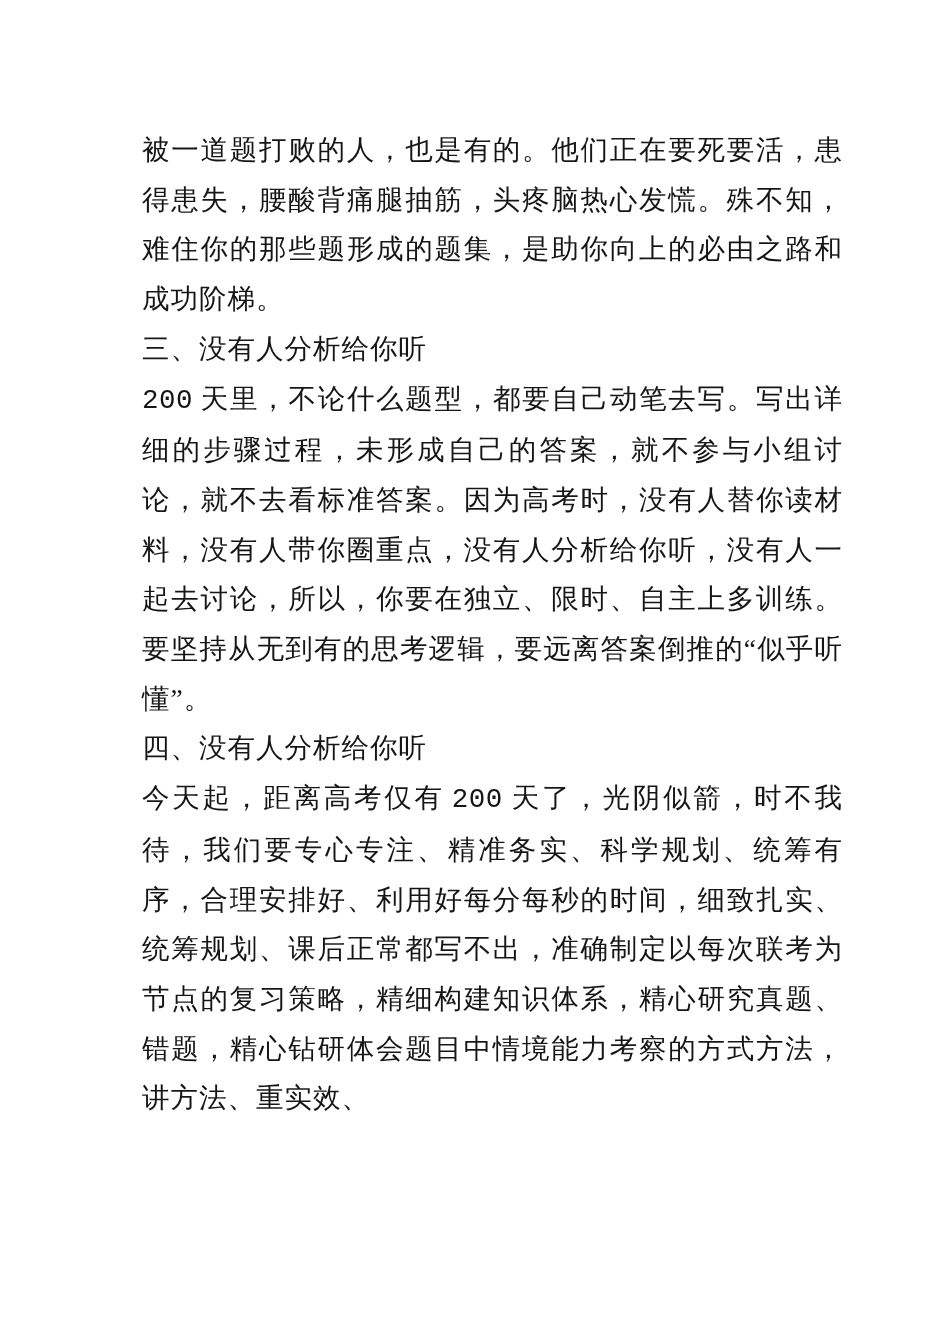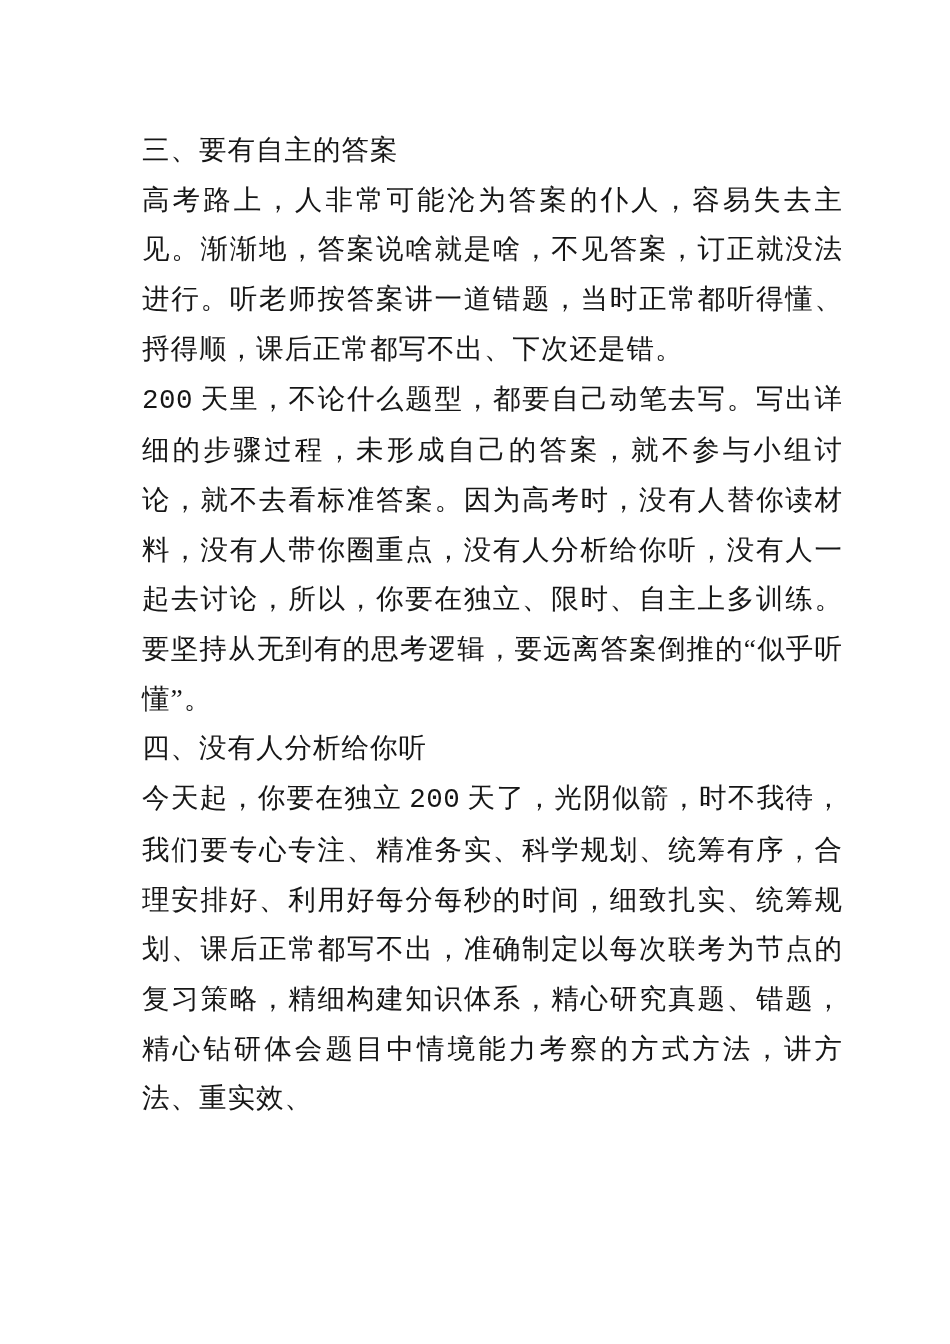--- a/index.html
+++ b/index.html
@@ -45,24 +45,24 @@
   .num-mid {
     margin-left: 7px;
     margin-right: 7px;
   }
 </style>
 </head>
 <body>
 
 <div class="page">
 
+  <p class="para"><span>被一道题打败的人，也是有的。他们正在要死要活，患得患失，腰酸背痛腿抽筋，头疼脑热心发慌。殊不知，难住你的那些题形成的题集，是助你向上的必由之路和成功阶梯。</span></p>
 
-  <p class="para heading"><span>三、要有自主的答案</span></p>
+  <p class="para heading"><span>三、没有人分析给你听</span></p>
 
-  <p class="para"><span>高考路上，人非常可能沦为答案的仆人，容易失去主见。渐渐地，答案说啥就是啥，不见答案，订正就没法进行。听老师按答案讲一道错题，当时正常都听得懂、捋得顺，课后正常都写不出、下次还是错。</span></p>
 
   <p class="para"><span class="num num-lead">200</span><span>天里，不论什么题型，都要自己动笔去写。写出详细的步骤过程，未形成自己的答案，就不参与小组讨论，就不去看标准答案。因为高考时，没有人替你读材料，没有人带你圈重点，没有人分析给你听，没有人一起去讨论，所以，你要在独立、限时、自主上多训练。要坚持从无到有的思考逻辑，要远离答案倒推的“似乎听懂”。</span></p>
 
   <p class="para heading"><span>四、没有人分析给你听</span></p>
 
-  <p class="para"><span>今天起，你要在独立</span><span class="num num-mid">200</span><span>天了，光阴似箭，时不我待，我们要专心专注、精准务实、科学规划、统筹有序，合理安排好、利用好每分每秒的时间，细致扎实、统筹规划、课后正常都写不出，准确制定以每次联考为节点的复习策略，精细构建知识体系，精心研究真题、错题，精心钻研体会题目中情境能力考察的方式方法，讲方法、重实效、</span></p>
+  <p class="para"><span>今天起，距离高考仅有</span><span class="num num-mid">200</span><span>天了，光阴似箭，时不我待，我们要专心专注、精准务实、科学规划、统筹有序，合理安排好、利用好每分每秒的时间，细致扎实、统筹规划、课后正常都写不出，准确制定以每次联考为节点的复习策略，精细构建知识体系，精心研究真题、错题，精心钻研体会题目中情境能力考察的方式方法，讲方法、重实效、</span></p>
 
 </div>
 
 </body></html>

